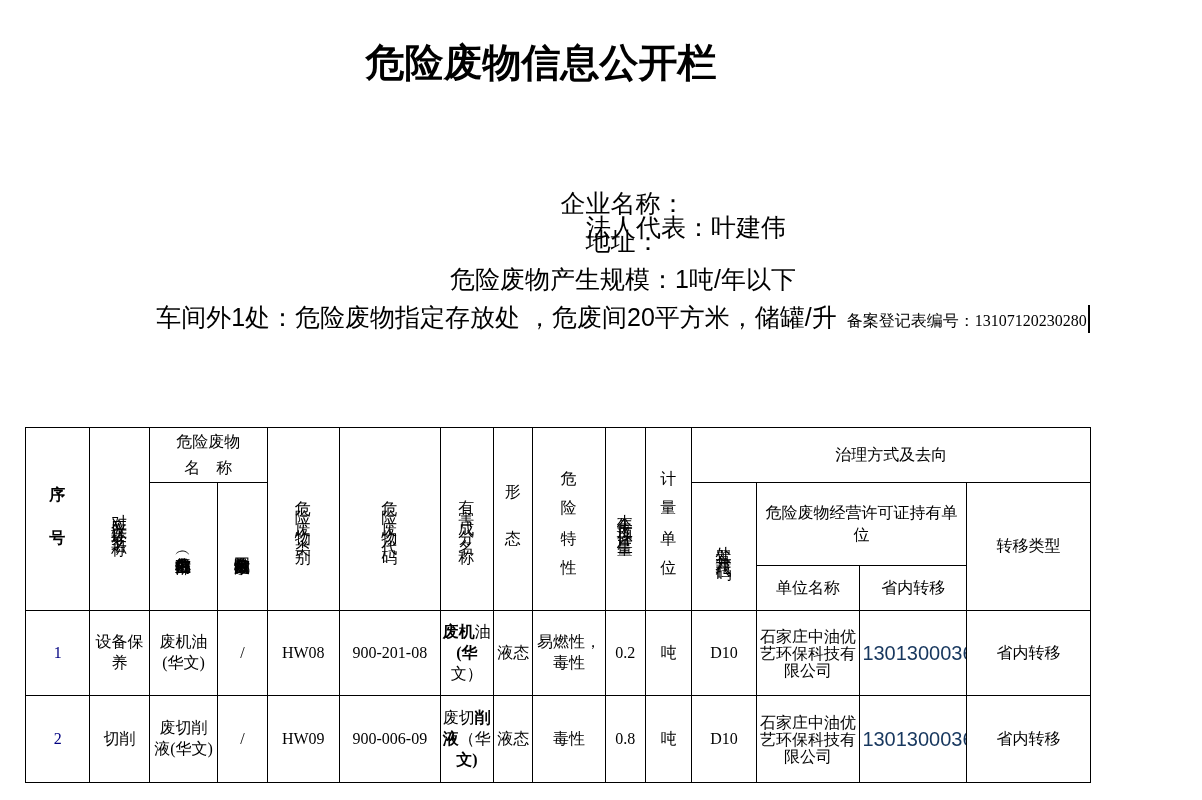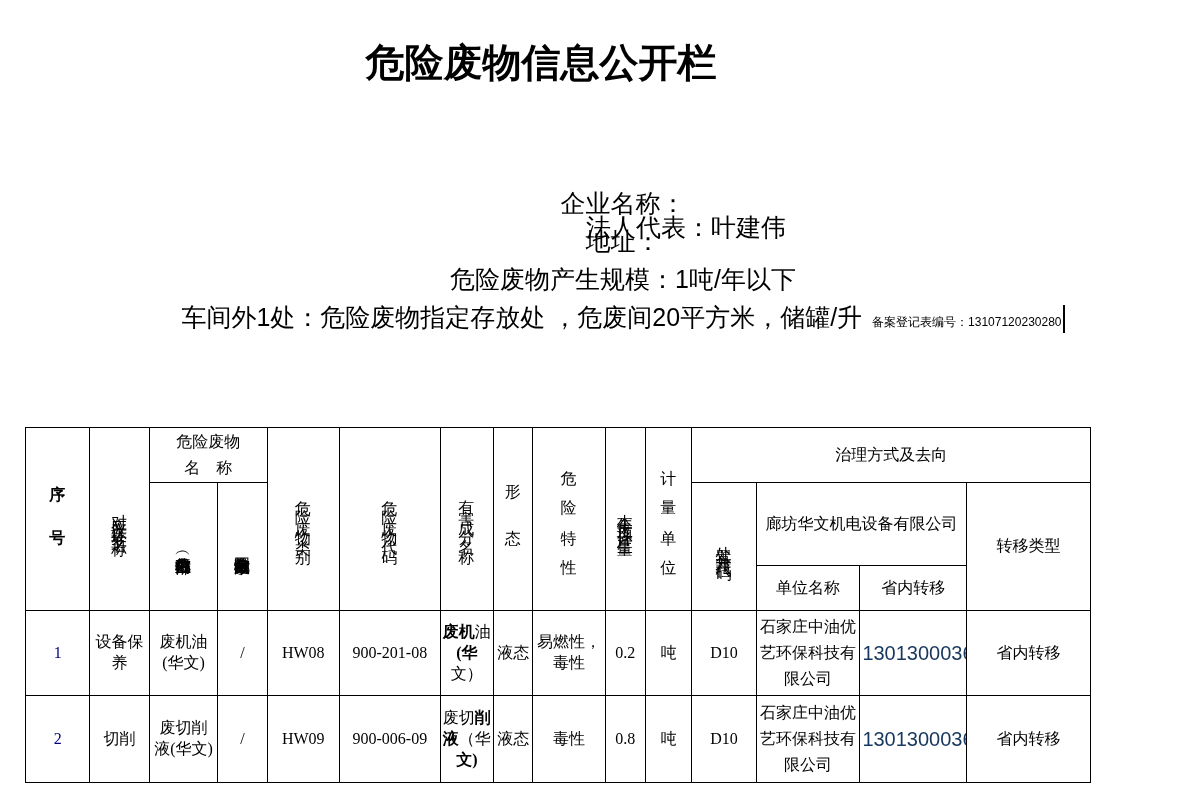--- a/index.html
+++ b/index.html
@@ -16,22 +16,22 @@
   .info{
     position:absolute;left:63px;top:184px;width:1120px;
     font-size:25px;line-height:38px;
     
     font-family:"Liberation Sans",serif;
     text-align:center;
   }
   .info-line{position:relative;white-space:nowrap;}
   .info-right{position:absolute;left:523px;top:0;margin-top:24px;}
   .registry{
-    font-size:12px;
-    font-family:Liberation Sans, sans-serif;
+    font-size:16px;
+    font-family:Liberation Serif, serif;
     margin-left:10px;
     margin-top:44px;
   }
   .caret{
     display:inline-block;width:2px;height:28px;background:#000;
     vertical-align:-7px;margin-left:1px;
   }
   table.waste{
     position:absolute;left:25px;top:427px;
     border-collapse:collapse;table-layout:fixed;width:1066px;
@@ -45,21 +45,21 @@
   .bold, .waste .b{font-weight:bold;}
   .v{writing-mode:vertical-rl;text-orientation:mixed;display:inline-block;line-height:19px;}
   .ls4{letter-spacing:4px;}
   .ls10{letter-spacing:10px;}
   .ls30{letter-spacing:30px;}
   .ls46{letter-spacing:46px;}
   .h100{height:100px;}
   .h88{height:88px;}
   .two-line{line-height:26px;}
   .left{text-align:left;}
-  .company-cell{text-align:left;line-height:26px;border-radius:13px;}
+  .company-cell{text-align:left;line-height:17px;border-radius:13px;}
   .license-cell{
     text-align:left;font-family:"Liberation Sans","DejaVu Sans",sans-serif;
     font-size:20px;color:var(--license-color,#17375E);
   }
   .no-cell{color:var(--index-color,#000080);}
   .holder-cell{text-align:left;line-height:22px;padding-left:4px;}
   .hz span{display:inline;}
 </style>
 </head>
 <body>
@@ -110,21 +110,21 @@
     <th rowspan="3"><span class="v ls46">形态</span></th>
     <th rowspan="3"><span class="v ls30">危险特性</span></th>
     <th rowspan="3"><span class="v ls4">本年度预计产生量</span></th>
     <th rowspan="3"><span class="v ls30">计量单位</span></th>
     <th colspan="4" class="bold">治理方式及去向</th>
   </tr>
   <tr style="height:83px">
     <th rowspan="2"><span class="v h100">行业俗称（单位内部名称</span></th>
     <th rowspan="2"><span class="v h88">国家危险废物名录名称</span></th>
     <th rowspan="2"><span class="v ls4">处置方式代码</span></th>
-    <th colspan="2" class="holder-cell">廊坊华文机电设备有限公司</th>
+    <th colspan="2" class="holder-cell">危险废物经营许可证持有单位</th>
     <th rowspan="2" class="bold">转移类型</th>
   </tr>
   <tr style="height:45px">
     <th>单位名称</th>
     <th class="left">省内转移</th>
   </tr>
 
   <tr style="height:85px">
     <td class="no-cell">1</td>
     <td class="bold">设备保养</td>

